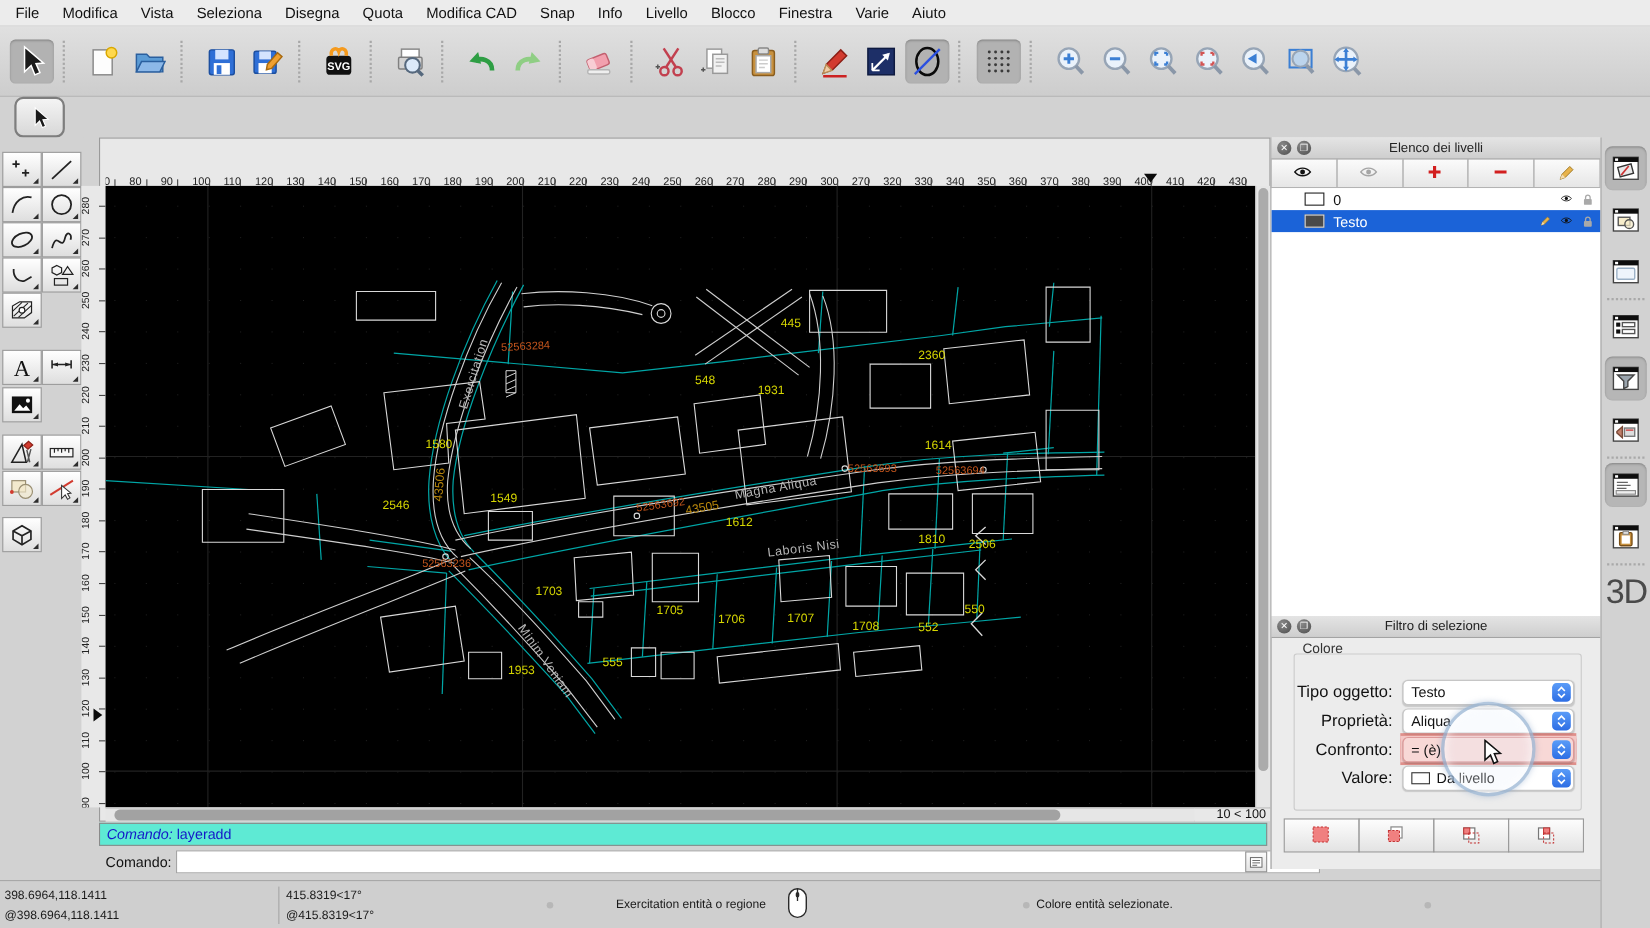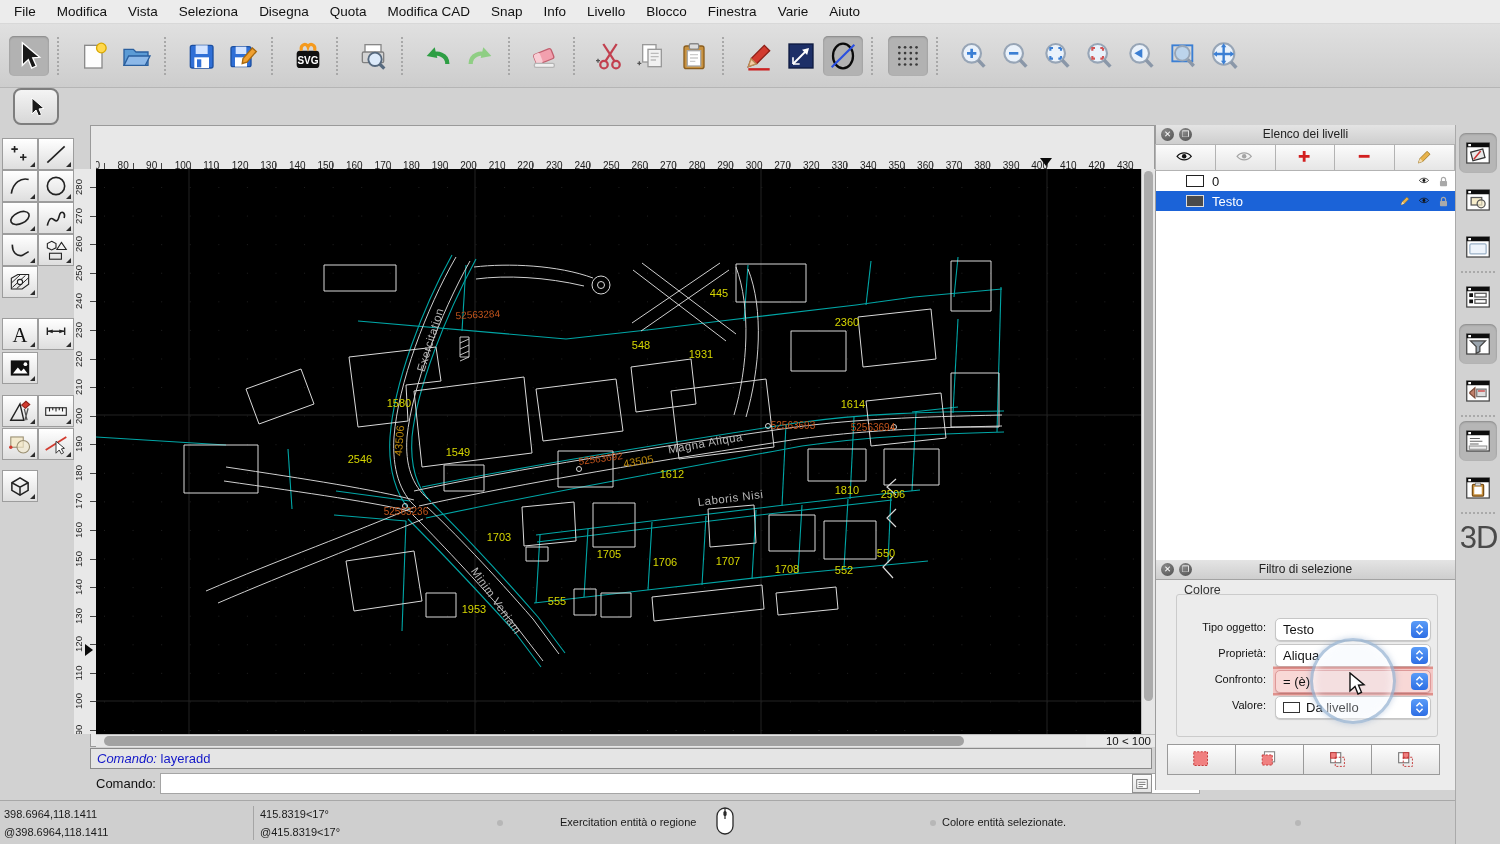--- a/index.html
+++ b/index.html
@@ -66,21 +66,21 @@
 
   #vscroll{position:absolute;left:1050px;top:43px;width:14px;height:565px;background:#e6e6e6;
            border-left:1px solid #bbb;box-sizing:border-box;}
   #vscroll .thumb{position:absolute;left:2px;top:2px;width:9px;height:530px;background:#ababab;border-radius:5px;}
   #hscroll{position:absolute;left:5px;top:608px;width:990px;height:13px;background:#e6e6e6;border-top:1px solid #bbb;box-sizing:border-box;}
   #hscroll .thumb{position:absolute;left:8px;top:1px;width:860px;height:10px;background:#a2a2a2;border-radius:5px;}
   #zoominfo{position:absolute;left:995px;top:608px;width:69px;height:13px;background:#e8e8e8;
             font-size:11.5px;color:#111;text-align:right;line-height:13px;padding-right:4px;box-sizing:border-box;border-top:1px solid #bbb;}
 
   
-  #cmd-history{position:absolute;left:90px;top:748px;width:1062px;height:21px;background:#e5e5e5;
+  #cmd-history{position:absolute;left:90px;top:748px;width:1062px;height:21px;background:#5eead4;
                border:1px solid #8a8a8a;box-sizing:border-box;font-size:13px;color:#1418c8;
                line-height:19px;padding-left:6px;}
   #cmd-history .lbl{font-style:italic;}
   #cmd-prompt{position:absolute;left:90px;top:772px;width:1062px;height:25px;}
   #cmd-prompt .lbl{position:absolute;left:6px;top:4px;font-size:13px;color:#111;}
   #cmd-input{position:absolute;left:70px;top:1px;width:1040px;height:21px;background:#fff;
              border:1px solid #a5a5a5;box-sizing:border-box;}
   #cmd-btn{position:absolute;right:0px;top:2px;width:20px;height:19px;background:linear-gradient(#fcfcfc,#e2e2e2);
            border:1px solid #909090;box-sizing:border-box;display:flex;align-items:center;justify-content:center;padding:0;}
 
@@ -110,21 +110,21 @@
   .layer-swatch{width:16px;height:10px;border:1px solid #222;margin:0 8px 0 30px;}
   .layer-icons{position:absolute;right:4px;display:flex;align-items:center;gap:4px;}
   .layer-icons svg{width:15px;height:13px;}
 
   #filter-panel-title{top:435px;}
   #filter-body{position:absolute;left:0;top:455px;width:100%;height:210px;}
   #filter-grouplbl{position:absolute;left:28px;top:3px;font-size:12.5px;color:#333;}
   #filter-groupbox{position:absolute;left:20px;top:14px;width:260px;height:141px;
                    border:1px solid #cbcbcb;border-radius:3px;}
   .f-row{position:absolute;left:0;width:100%;height:24px;}
-  .f-label{position:absolute;left:15px;width:95px;top:4px;text-align:right;font-size:11px;color:#111;}
+  .f-label{position:absolute;left:15px;width:95px;top:4px;text-align:right;font-size:15px;color:#111;}
   .f-selwrap{position:absolute;left:117px;top:0px;width:160px;height:24px;}
   .f-selwrap.hl{background:#f4c7c5;box-shadow:0 -2.5px 0 rgba(214,70,60,.55),0 2.5px 0 rgba(214,70,60,.55);}
   .f-select{position:absolute;left:2px;top:1px;right:2px;height:21px;background:#fff;border:1px solid #c6c6c6;
             border-radius:5px;box-shadow:0 1px 1px rgba(0,0,0,.15);display:flex;align-items:center;
             font-size:13px;color:#111;padding-left:7px;}
   .f-selwrap.hl .f-select{background:#f8d8d6;border-color:#d99;}
   .f-stepper{margin-left:auto;margin-right:2px;width:17px;height:17px;border-radius:4px;
              background:linear-gradient(#5a9cf8,#2e6ee4);display:flex;align-items:center;justify-content:center;}
   .f-swatch{display:inline-block;width:15px;height:9px;background:#fff;border:1px solid #333;margin-right:6px;}
   #filter-actions{position:absolute;left:12px;top:619px;display:flex;}

